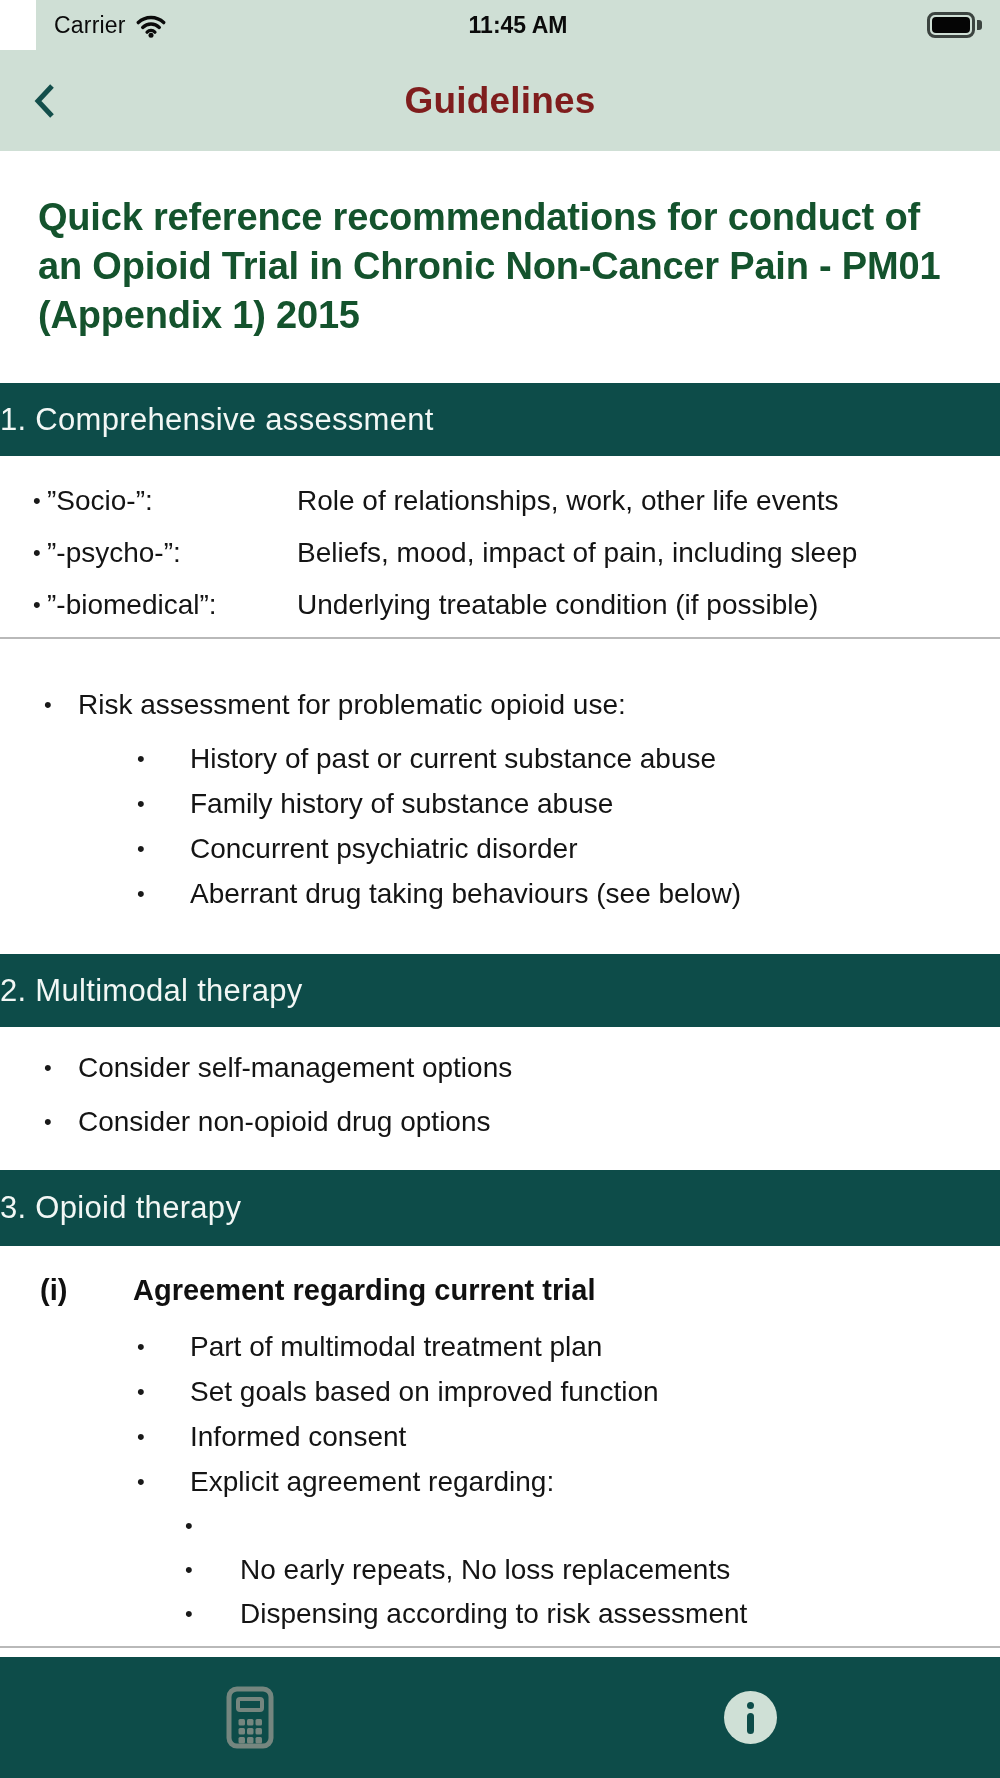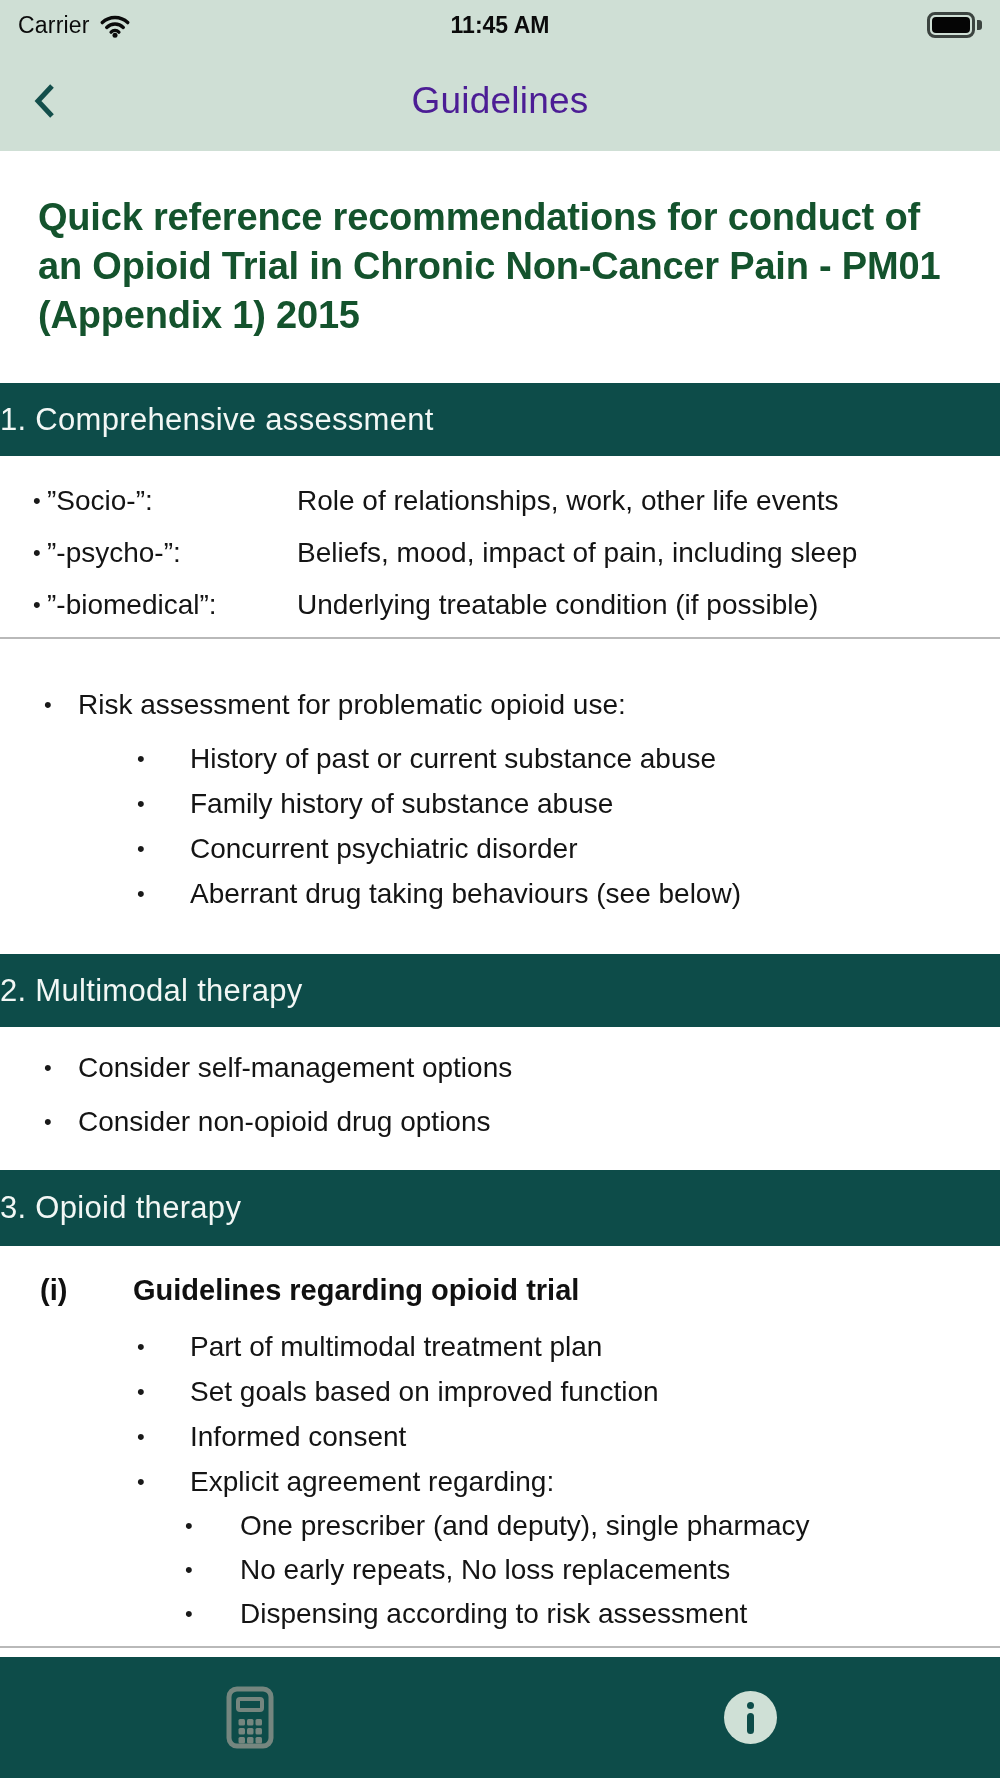--- a/index.html
+++ b/index.html
@@ -11,20 +11,21 @@
     display:flex;
     flex-direction:column;
     overflow:hidden;
   }
   
   .status-bar {
     height:50px; background:#cfdfd5;
     display:flex; align-items:center;
     padding:0 18px; position:relative;
     color:#0b0b0b;
+    margin-left:36px;
   }
   .carrier-wrap { display:flex; align-items:center; gap:10px; }
   .carrier { font-size:23px; font-weight:500; letter-spacing:0.2px; }
   .wifi { width:30px; height:23px; margin-top:2px; }
   .time {
     position:absolute; left:0; right:0; text-align:center;
     font-size:23px; font-weight:700;
   }
   .battery-wrap { margin-left:auto; display:flex; align-items:center; z-index:1; }
   .battery-body {
@@ -39,21 +40,21 @@
   
   .nav-bar {
     height:101px; background:#cfdfd5; position:relative;
     display:flex; align-items:center; justify-content:center;
   }
   .back-btn {
     position:absolute; left:34px; top:50%; transform:translateY(-50%);
     width:44px; height:44px; display:flex; align-items:center; justify-content:flex-start;
     background:none; border:none; cursor:pointer;
   }
-  .screen-title { font-size:37px; font-weight:400; color:#4c1d95; letter-spacing:0.2px; }
+  .screen-title { font-size:37px; font-weight:700; color:#7f1d1d; letter-spacing:0.2px; }
   
   .content { flex:1; background:#ffffff; overflow:hidden; }
   .doc-title {
     margin:42px 38px 0 38px; max-width:912px;
     font-size:38px; font-weight:700; line-height:49px;
     color:#14532d; letter-spacing:-0.2px;
   }
   .section-bar {
     margin-top:43px; height:73px; background:#0d4c49;
     display:flex; align-items:center; 
@@ -200,21 +201,21 @@
       <span class="txt">Consider non-opioid drug options</span>
     </div>
   </div>
 
   <div class="section-bar s3-bar">
     <span>3. Opioid therapy</span>
   </div>
 
   <div class="agreement-row">
     <span class="agreement-num">(i)</span>
-    <span>Guidelines regarding opioid trial</span>
+    <span>Agreement regarding current trial</span>
   </div>
 
   <div class="s3-list">
     <div class="row row-l2">
       <span class="dot">•</span>
       <span class="txt">Part of multimodal treatment plan</span>
     </div>
     <div class="row row-l2">
       <span class="dot">•</span>
       <span class="txt">Set goals based on improved function</span>
@@ -222,21 +223,20 @@
     <div class="row row-l2">
       <span class="dot">•</span>
       <span class="txt">Informed consent</span>
     </div>
     <div class="row row-l2">
       <span class="dot">•</span>
       <span class="txt">Explicit agreement regarding:</span>
     </div>
     <div class="row row-l3">
       <span class="dot">•</span>
-      <span class="txt">One prescriber (and deputy), single pharmacy</span>
     </div>
     <div class="row row-l3">
       <span class="dot">•</span>
       <span class="txt">No early repeats, No loss replacements</span>
     </div>
     <div class="row row-l3">
       <span class="dot">•</span>
       <span class="txt">Dispensing according to risk assessment</span>
     </div>
   </div>

